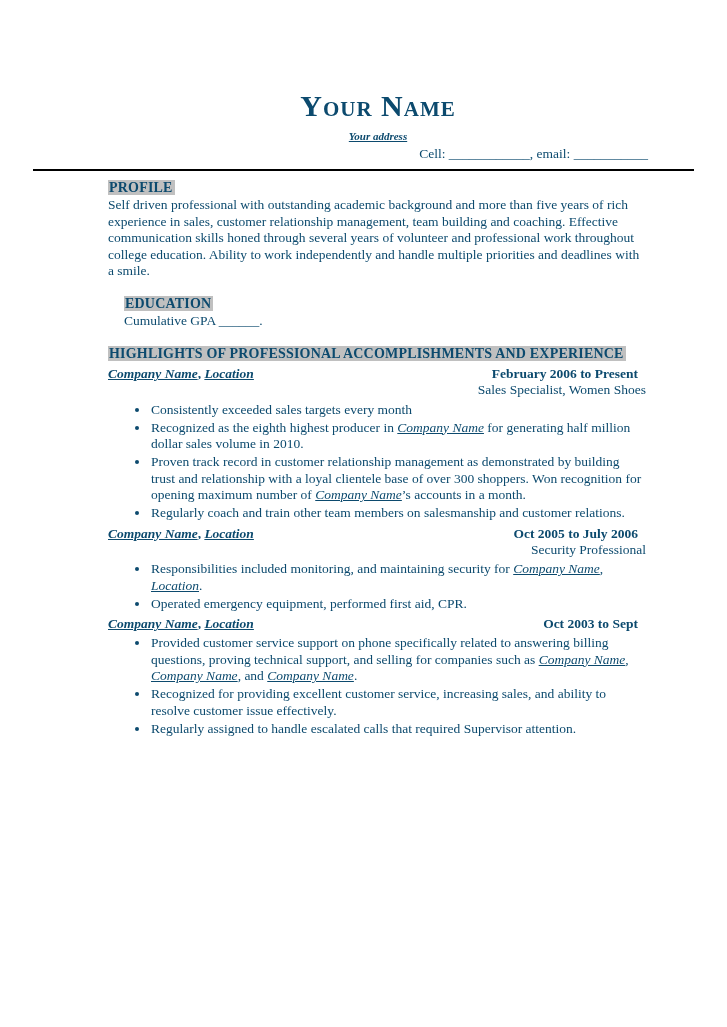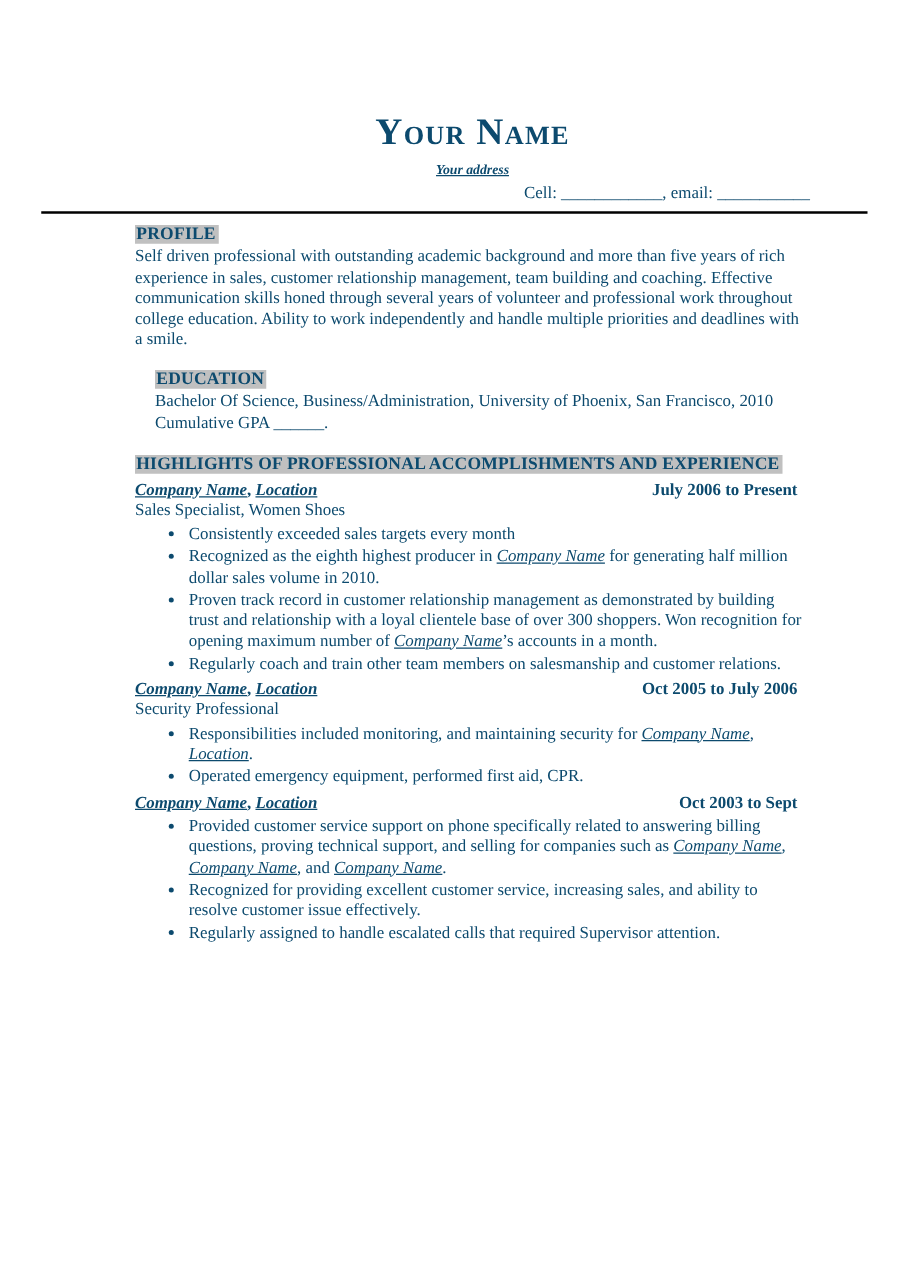--- a/index.html
+++ b/index.html
@@ -34,21 +34,21 @@
   .hl { background:#c0c0c0; padding:0 2px 0 1px; }
   .para { margin-top:1px; }
   .gap { margin-top:15px;margin-left:16px; }
   .gap-lg { margin-top:16px; }
   .job { margin-top:3px; }
   .job-head {
     display:flex; justify-content:space-between; align-items:baseline;
     font-weight:bold; line-height:17px;
   }
   .job-dates { padding-right:8px; white-space:nowrap; }
-  .job-title { line-height:16.5px; }
+  .job-title { line-height:16.5px;text-align:right; }
   .cn  { font-style:italic; text-decoration:underline; }
   .ref { font-style:italic; text-decoration:underline; }
   .b   { font-weight:bold; }
   .bullets { margin-top:3px; padding-left:42px; list-style:disc; }
   .bullet { margin-bottom:1.5px; padding-left:1px; }
 </style>
 </head>
 <body>
 
 <div class="page">
@@ -63,30 +63,29 @@
 
   <main class="doc-body">
 
     <section class="sec">
       <h2 class="sec-h"><span class="hl" style="background: rgb(192, 192, 192);">PROFILE</span></h2>
       <p class="para">Self driven professional with outstanding academic background and more than five years of rich experience in sales, customer relationship management, team building and coaching.  Effective communication skills honed through several years of volunteer and professional work throughout college education. Ability to work independently and handle multiple priorities and deadlines with a smile.</p>
     </section>
 
     <section class="sec gap">
       <h2 class="sec-h"><span class="hl" style="background: rgb(192, 192, 192);">EDUCATION</span></h2>
-      <p class="para">Bachelor Of Science, Business/Administration, University of Phoenix, San Francisco, 2010</p>
       <p class="para">Cumulative GPA ______.</p>
     </section>
 
     <h2 class="sec-h gap-lg"><span class="hl" style="background: rgb(192, 192, 192);">HIGHLIGHTS OF PROFESSIONAL ACCOMPLISHMENTS AND EXPERIENCE</span></h2>
 
     <section class="job">
       <div class="job-head">
         <span class="job-name"><span class="cn">Company Name</span><span>, </span><span class="cn">Location</span></span>
-        <span class="job-dates">July 2006 to Present</span>
+        <span class="job-dates">February 2006 to Present</span>
       </div>
       <div class="job-title"><span>Sales Specialist, Women Shoes</span></div>
       <ul class="bullets">
         <li class="bullet"><span>Consistently exceeded sales targets every month</span></li>
         <li class="bullet"><span>Recognized as the eighth highest producer in </span><span class="ref">Company Name</span><span> for generating half million dollar sales volume in 2010.</span></li>
         <li class="bullet"><span>Proven track record in customer relationship management as demonstrated by building trust and relationship with a loyal clientele base of over 300 shoppers.  Won recognition for opening maximum number of </span><span class="ref">Company Name</span><span>’s accounts in a month.</span></li>
         <li class="bullet"><span>Regularly coach and train other team members on salesmanship and customer relations.</span></li>
       </ul>
     </section>
 

